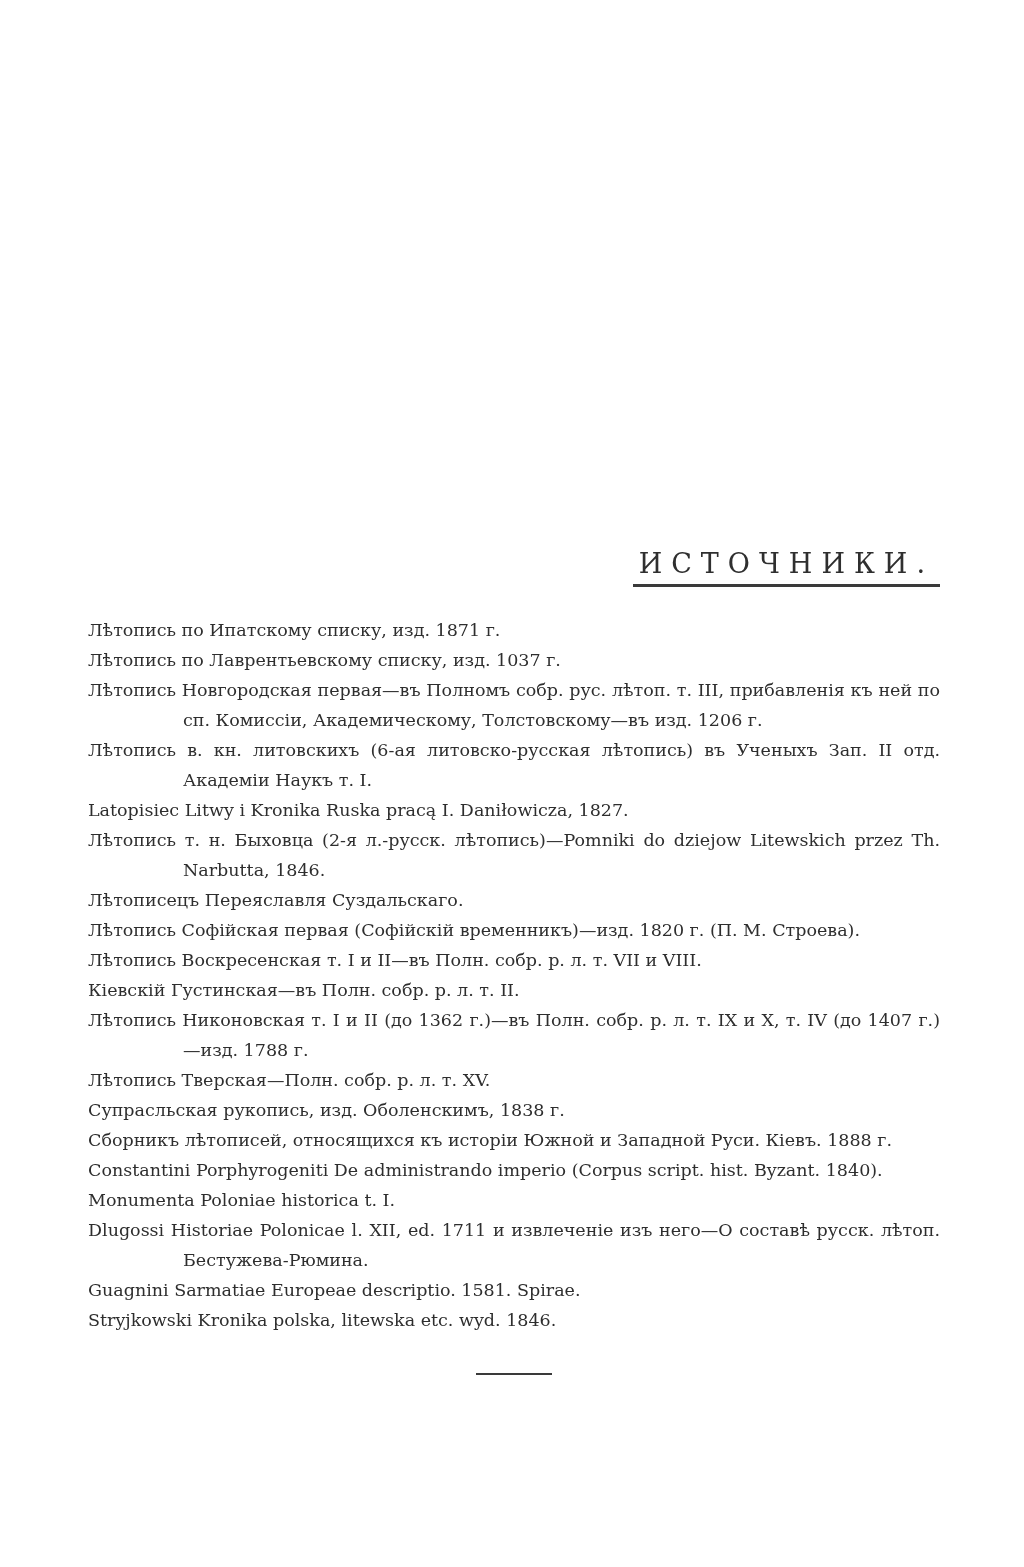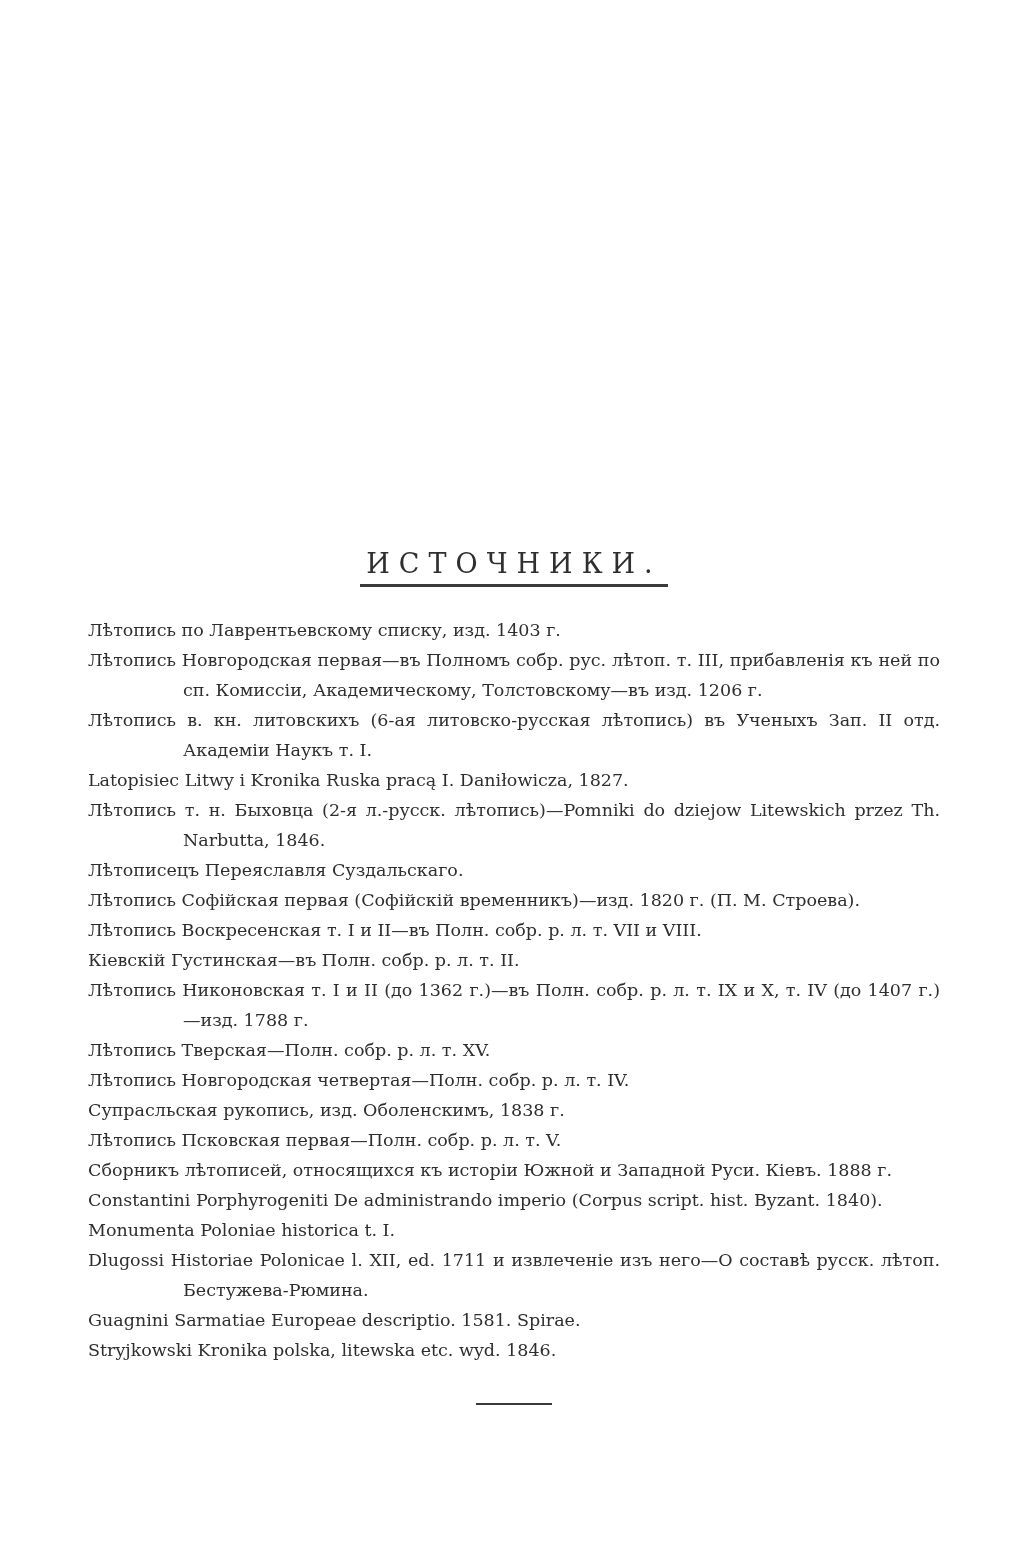--- a/index.html
+++ b/index.html
@@ -10,21 +10,21 @@
     font-family: "DejaVu Serif", serif;
     color: #2e2e2e;
     overflow: hidden;
   }
   .page {
     width: 1024px;
     height: 1567px;
     padding: 548px 84px 0 88px;
   }
   .title-wrap {
-    text-align: center;
+    text-align: right;
     margin-bottom: 28px;
   }
   .title {
     display: inline-block;
     font-size: 27px;
     font-weight: normal;
     letter-spacing: 9px;
     color: #2f2f2f;
     border-bottom: 3px solid #3a3a3a;
     padding: 0 6px 5px 6px;
@@ -50,34 +50,33 @@
 </head>
 <body>
 
 <div class="page">
 
   <div class="title-wrap">
     <h1 class="title">ИСТОЧНИКИ.</h1>
   </div>
 
   <div class="entries">
-    <p class="entry">Лѣтопись по Лаврентьевскому списку, изд. 1403 г.</p>
+    <p class="entry">Лѣтопись по Ипатскому списку, изд. 1871 г.</p>
+    <p class="entry">Лѣтопись по Лаврентьевскому списку, изд. 1037 г.</p>
     <p class="entry">Лѣтопись Новгородская первая—въ Полномъ собр. рус. лѣтоп. т. III, прибавленія къ ней по сп. Комиссіи, Академическому, Толстовскому—въ изд. 1206 г.</p>
     <p class="entry">Лѣтопись в. кн. литовскихъ (6-ая литовско-русская лѣтопись) въ Ученыхъ Зап. II отд. Академіи Наукъ т. I.</p>
     <p class="entry">Latopisiec Litwy i Kronika Ruska pracą I. Daniłowicza, 1827.</p>
     <p class="entry">Лѣтопись т. н. Быховца (2-я л.-русск. лѣтопись)—Pomniki do dziejow Litewskich przez Th. Narbutta, 1846.</p>
     <p class="entry">Лѣтописецъ Переяславля Суздальскаго.</p>
     <p class="entry">Лѣтопись Софійская первая (Софійскій временникъ)—изд. 1820 г. (П. М. Строева).</p>
     <p class="entry">Лѣтопись Воскресенская т. I и II—въ Полн. собр. р. л. т. VII и VIII.</p>
     <p class="entry">Кіевскій Густинская—въ Полн. собр. р. л. т. II.</p>
     <p class="entry">Лѣтопись Никоновская т. I и II (до 1362 г.)—въ Полн. собр. р. л. т. IX и X, т. IV (до 1407 г.)—изд. 1788 г.</p>
     <p class="entry">Лѣтопись Тверская—Полн. собр. р. л. т. XV.</p>
-    <p class="entry">Лѣтопись Новгородская четвертая—Полн. собр. р. л. т. IV.</p>
     <p class="entry">Супрасльская рукопись, изд. Оболенскимъ, 1838 г.</p>
-    <p class="entry">Лѣтопись Псковская первая—Полн. собр. р. л. т. V.</p>
     <p class="entry">Сборникъ лѣтописей, относящихся къ исторіи Южной и Западной Руси. Кіевъ. 1888 г.</p>
     <p class="entry">Constantini Porphyrogeniti De administrando imperio (Corpus script. hist. Byzant. 1840).</p>
     <p class="entry">Monumenta Poloniae historica t. I.</p>
     <p class="entry">Dlugossi Historiae Polonicae l. XII, ed. 1711 и извлеченіе изъ него—О составѣ русск. лѣтоп. Бестужева-Рюмина.</p>
     <p class="entry">Guagnini Sarmatiae Europeae descriptio. 1581. Spirae.</p>
     <p class="entry">Stryjkowski Kronika polska, litewska etc. wyd. 1846.</p>
   </div>
 
   <div class="end-rule"></div>
 

